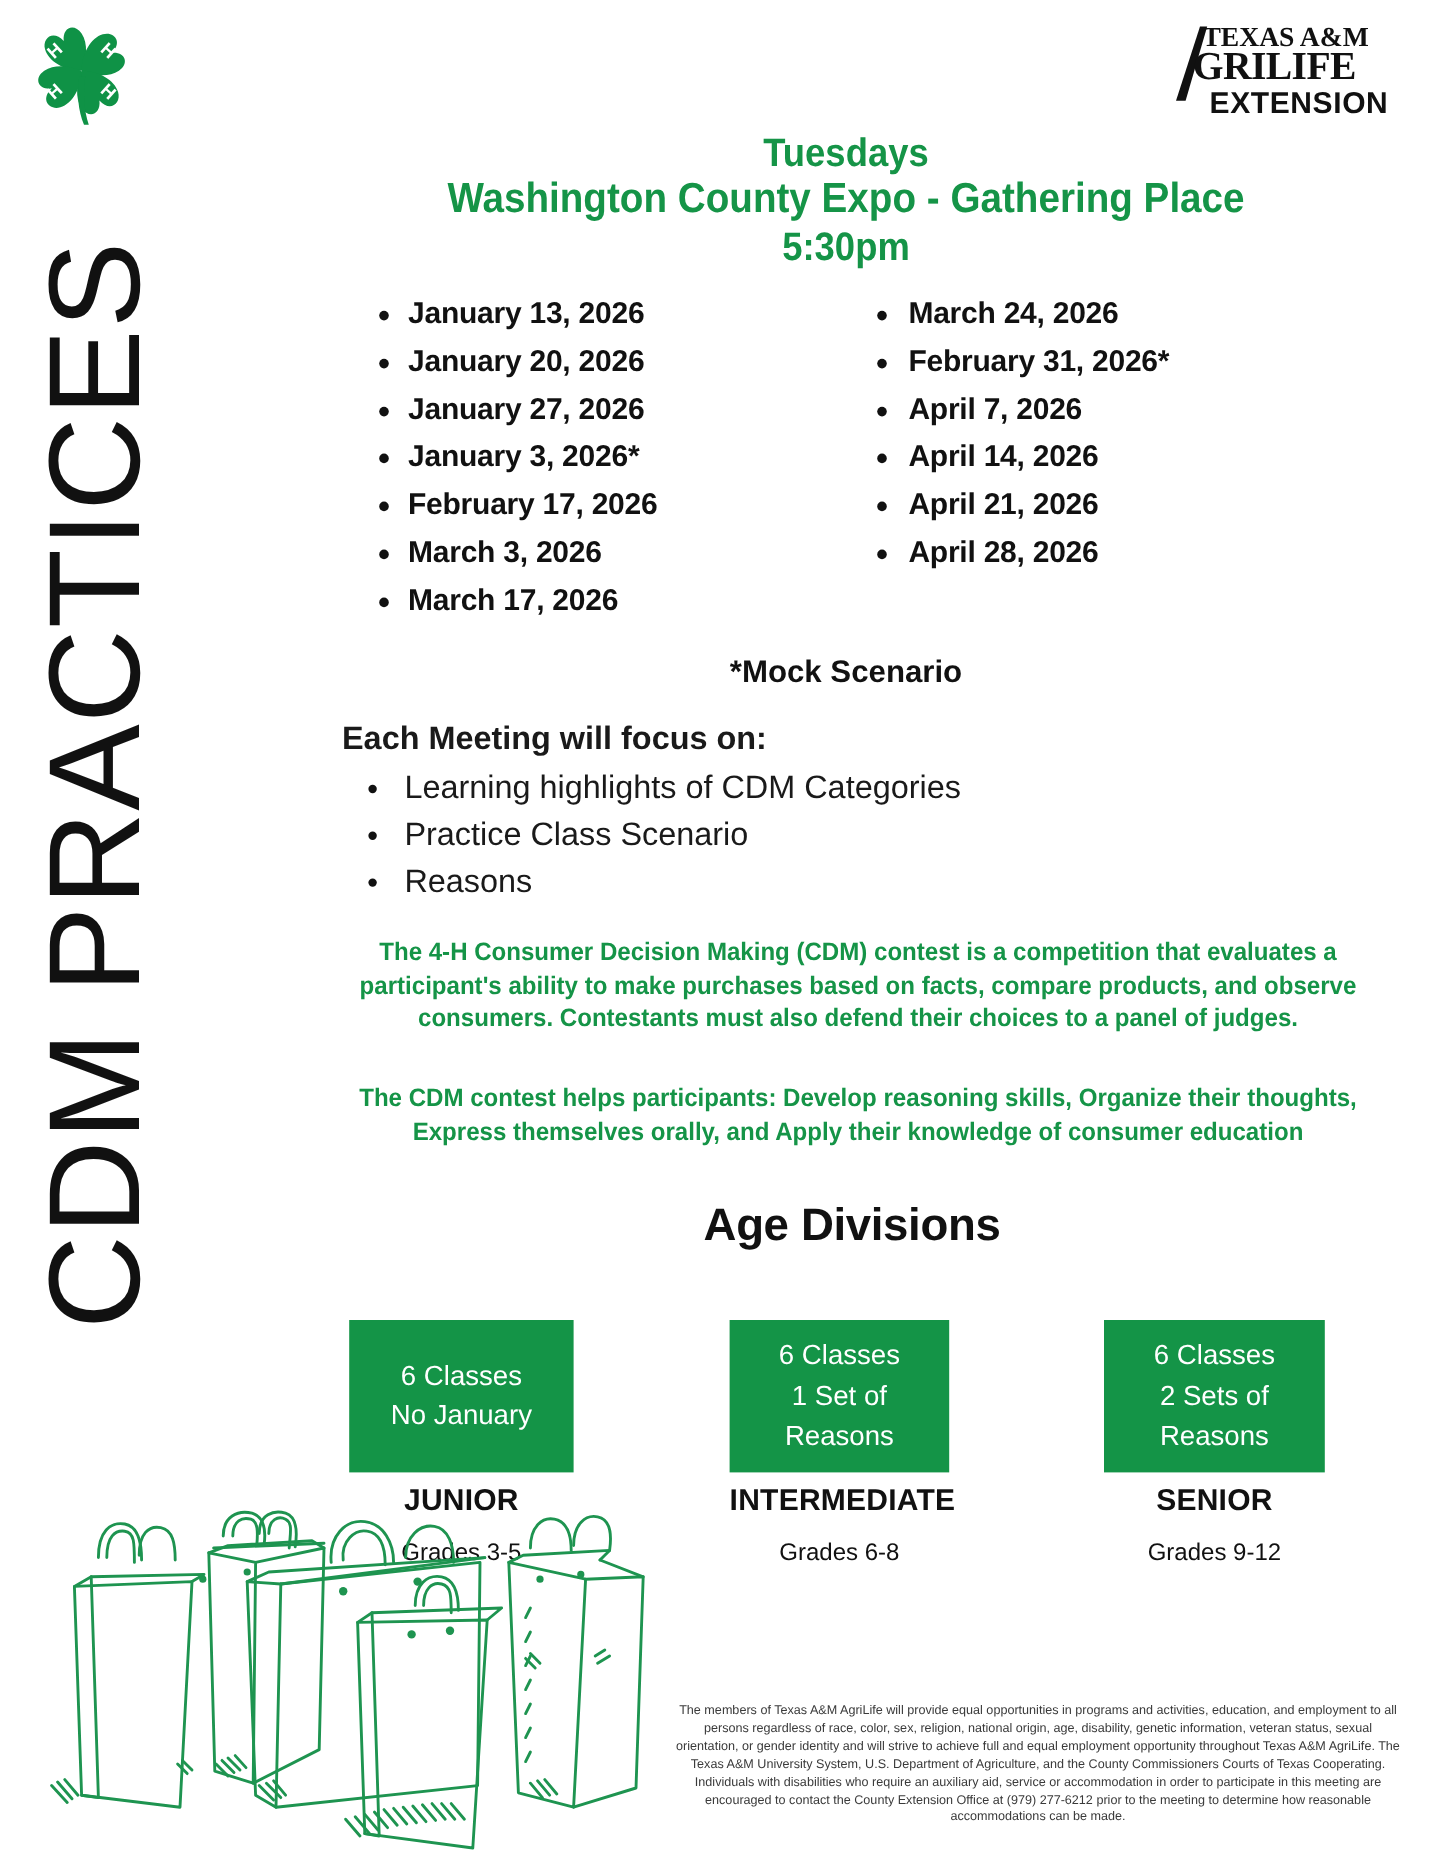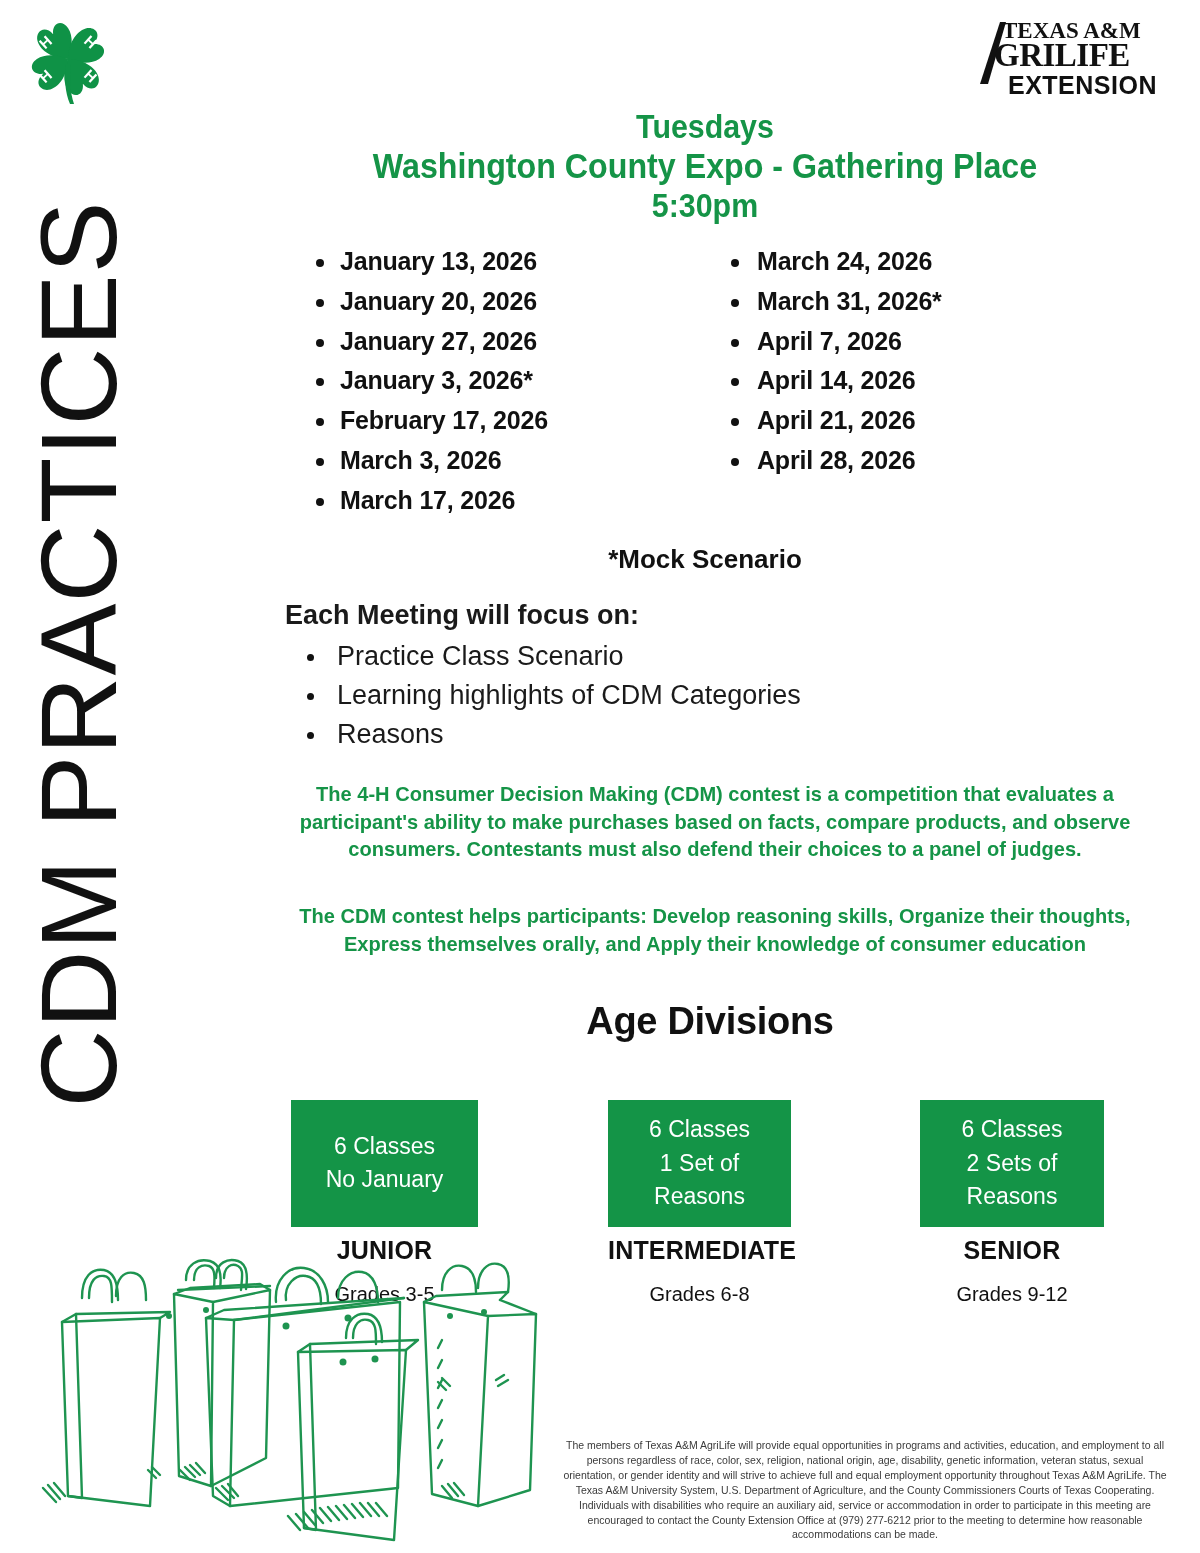--- a/index.html
+++ b/index.html
@@ -133,21 +133,21 @@
   #team { position: absolute; left: 560px; top: 1262px; width: 620px; text-align: center; }
   #team .title { font-size: 41px; font-weight: bold; letter-spacing: -0.5px; }
   #team .line { font-size: 25px; font-weight: 400; line-height: 1.33; color: #1a1a1a; }
 
   
   #bags { position: absolute; left: 38px; top: 1258px; width: 530px; height: 290px; }
 
   
   #disclaimer {
     position: absolute; left: 560px; top: 1418px; width: 610px;
-    text-align: center; font-size: 10.5px; line-height: 1.42; color: #3a3a3a; margin-top: 20px;
+    text-align: center; font-size: 10.5px; line-height: 1.42; color: #3a3a3a;
   }
 </style>
 </head>
 <body>
 
 <div id="flyer">
 
   <svg id="clover" viewBox="0 0 105 100">
     <g fill="#0f9246">
       <path d="M50 47 C40 37 36 22 41 13 C46 4 58 6 57 19 C64 10 74 14 72 25 C70 35 60 43 50 47 Z" transform="rotate(-45 50 47)"></path>
@@ -187,36 +187,36 @@
         <li>January 27, 2026</li>
         <li>January 3, 2026*</li>
         <li>February 17, 2026</li>
         <li>March 3, 2026</li>
         <li>March 17, 2026</li>
       </ul>
     </div>
     <div class="col col-right">
       <ul>
         <li>March 24, 2026</li>
-        <li>March 31, 2026*</li>
+        <li>February 31, 2026*</li>
         <li>April 7, 2026</li>
         <li>April 14, 2026</li>
         <li>April 21, 2026</li>
         <li>April 28, 2026</li>
       </ul>
     </div>
   </div>
 
   <div id="mock">*Mock Scenario</div>
 
   <div id="focus">
     <div class="intro">Each Meeting will focus on:</div>
     <ul>
+      <li>Learning highlights of CDM Categories</li>
       <li>Practice Class Scenario</li>
-      <li>Learning highlights of CDM Categories</li>
       <li>Reasons</li>
     </ul>
   </div>
 
   <div id="para1" class="green-para">The 4-H Consumer Decision Making (CDM) contest is a competition that evaluates a participant's ability to make purchases based on facts, compare products, and observe consumers. Contestants must also defend their choices to a panel of judges.</div>
   <div id="para2" class="green-para">The CDM contest helps participants: Develop reasoning skills, Organize their thoughts, Express themselves orally, and Apply their knowledge of consumer education</div>
 
   <div id="age-title">Age Divisions</div>
   <div id="divisions">
 

